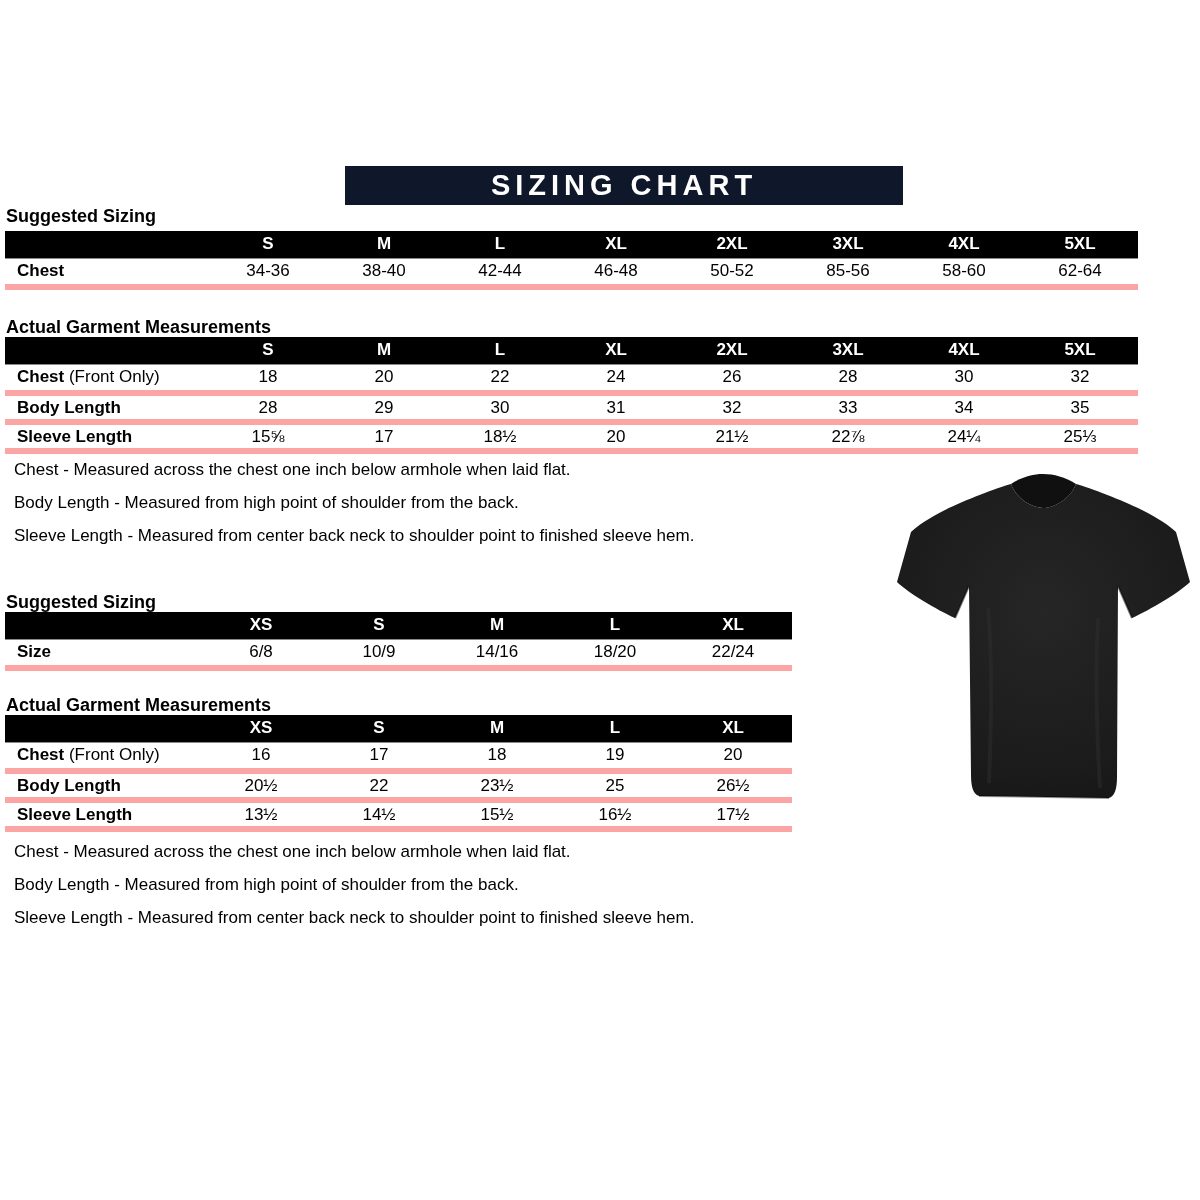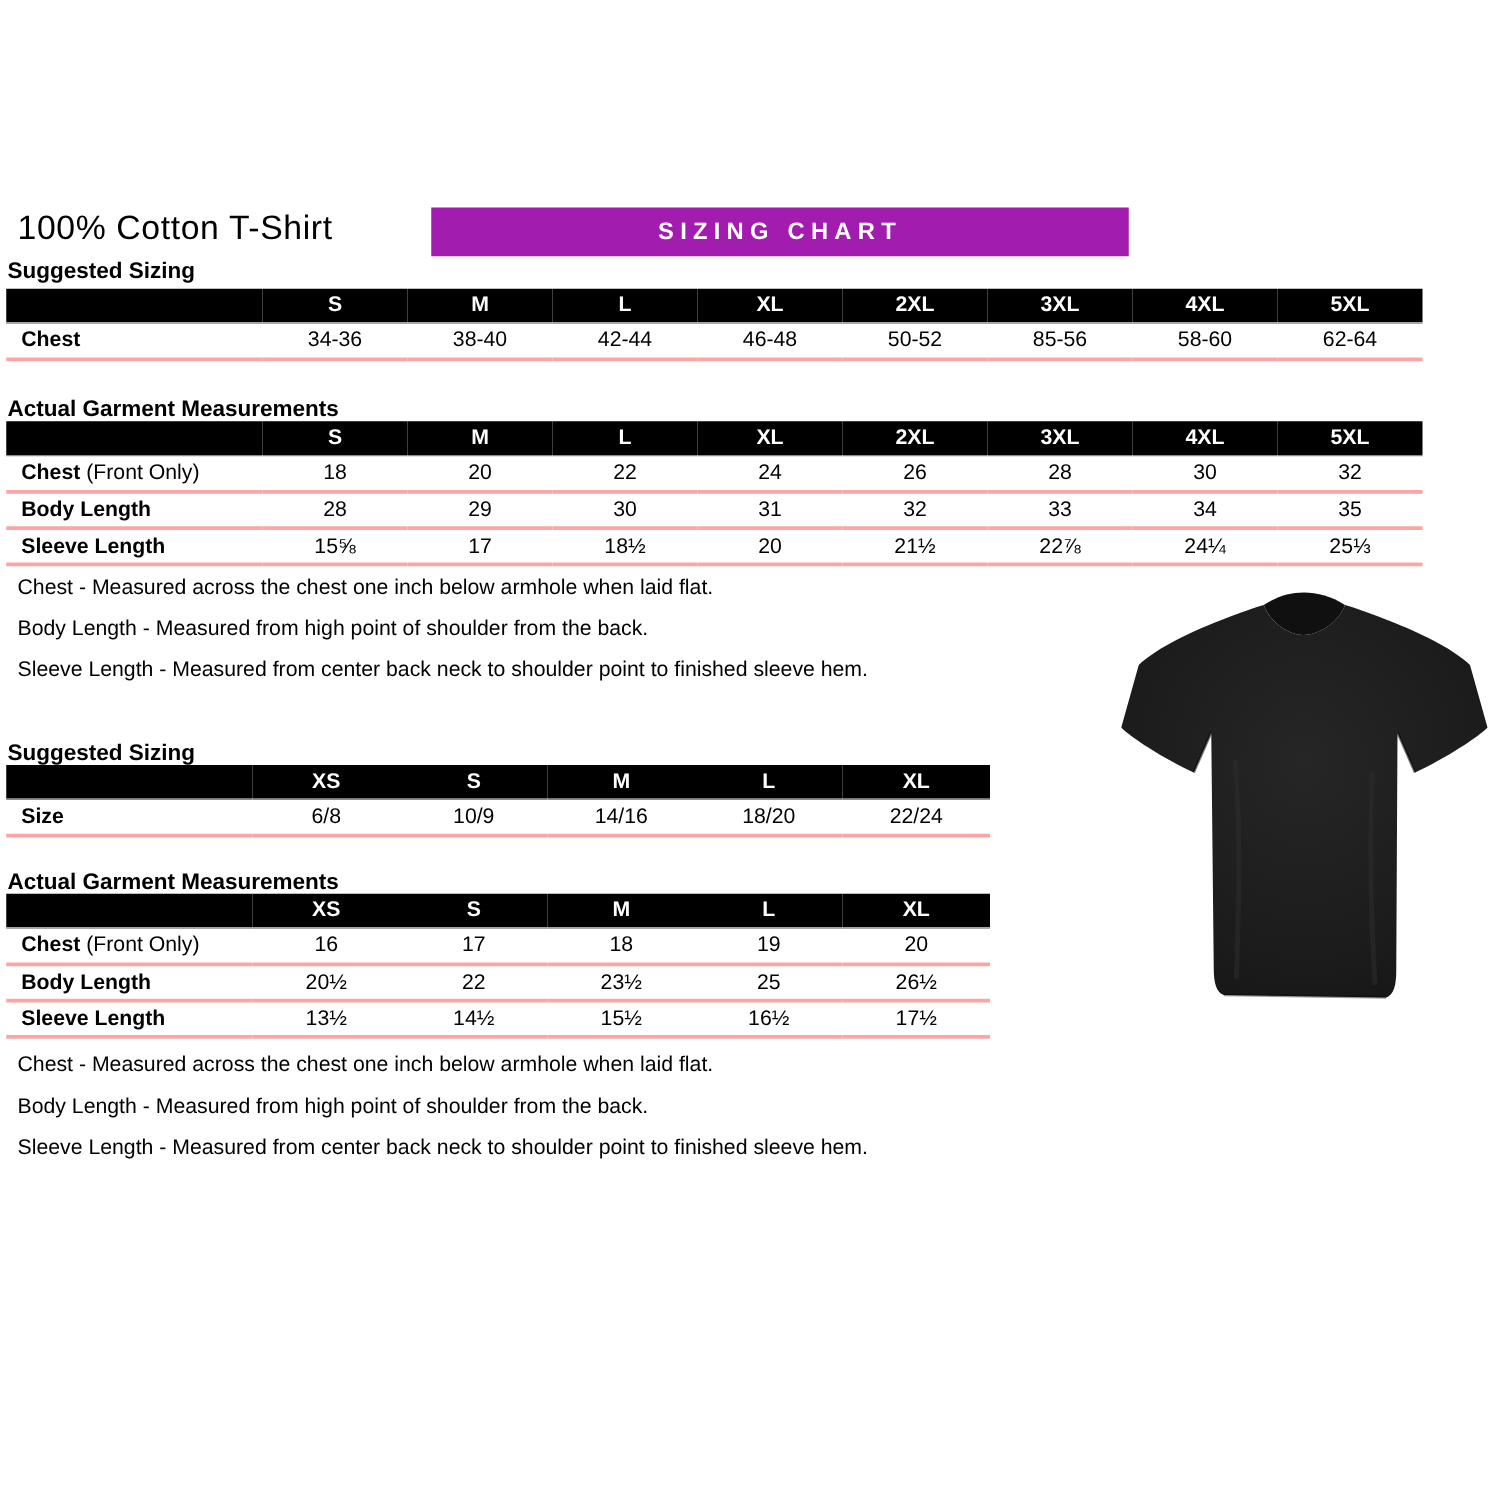--- a/index.html
+++ b/index.html
@@ -7,47 +7,46 @@
   body {
     width:1200px; height:1200px;
     font-family:"Liberation Sans", sans-serif;
     color:#000;
   }
   .page { position:relative; width:1200px; height:1200px; background:#fff; overflow:hidden; }
   .abs { position:absolute; }
 
   .main-title { font-size:27px; font-weight:400; letter-spacing:0.5px; }
   .banner {
-    background:#a21caf; color:#fff; text-align:center;
-    font-weight:bold; font-size:19px; letter-spacing:5px; line-height:39px;
+    background:#0f172a; color:#fff; text-align:center;
+    font-weight:bold; font-size:29px; letter-spacing:5px; line-height:39px;
   }
   .section-label { font-size:18px; font-weight:700; }
   .youth-title { font-size:25px; font-weight:bold; }
 
   table.size { border-collapse:collapse; table-layout:fixed; }
   table.size th {
     background:#000; color:#fff; font-weight:bold;
     font-size:17px; height:27px; text-align:center; padding:0;
   }
   table.size td {
     font-size:17px; height:29px; text-align:center;
-    border-bottom:3px solid #fca5a5; border-top:1px solid #8a8a8a;
+    border-bottom:6px solid #fca5a5; border-top:1px solid #8a8a8a;
     background:#fff; padding:0;
   }
   table.size td.lbl { text-align:left; padding-left:12px; font-weight:bold; }
   table.size td.lbl .sfx { font-weight:normal; }
 
   .notes p { font-size:17px; margin-bottom:13px; }
 </style>
 </head>
 <body>
 
 <div class="page">
 
-  <div class="abs main-title" style="left:14px; top:167px;">100% Cotton T-Shirt</div>
   <div class="abs banner" style="left:345px; top:166px; width:558px; height:39px;">SIZING CHART</div>
 
   <div class="abs section-label" style="left:6px; top:206px;">Suggested Sizing</div>
 
   <table class="abs size" style="left:5px; top:231px; width:1133px;">
     <colgroup>
         <col style="width:205px">
         <col span="8" style="width:116px">
       </colgroup>
     <thead>

